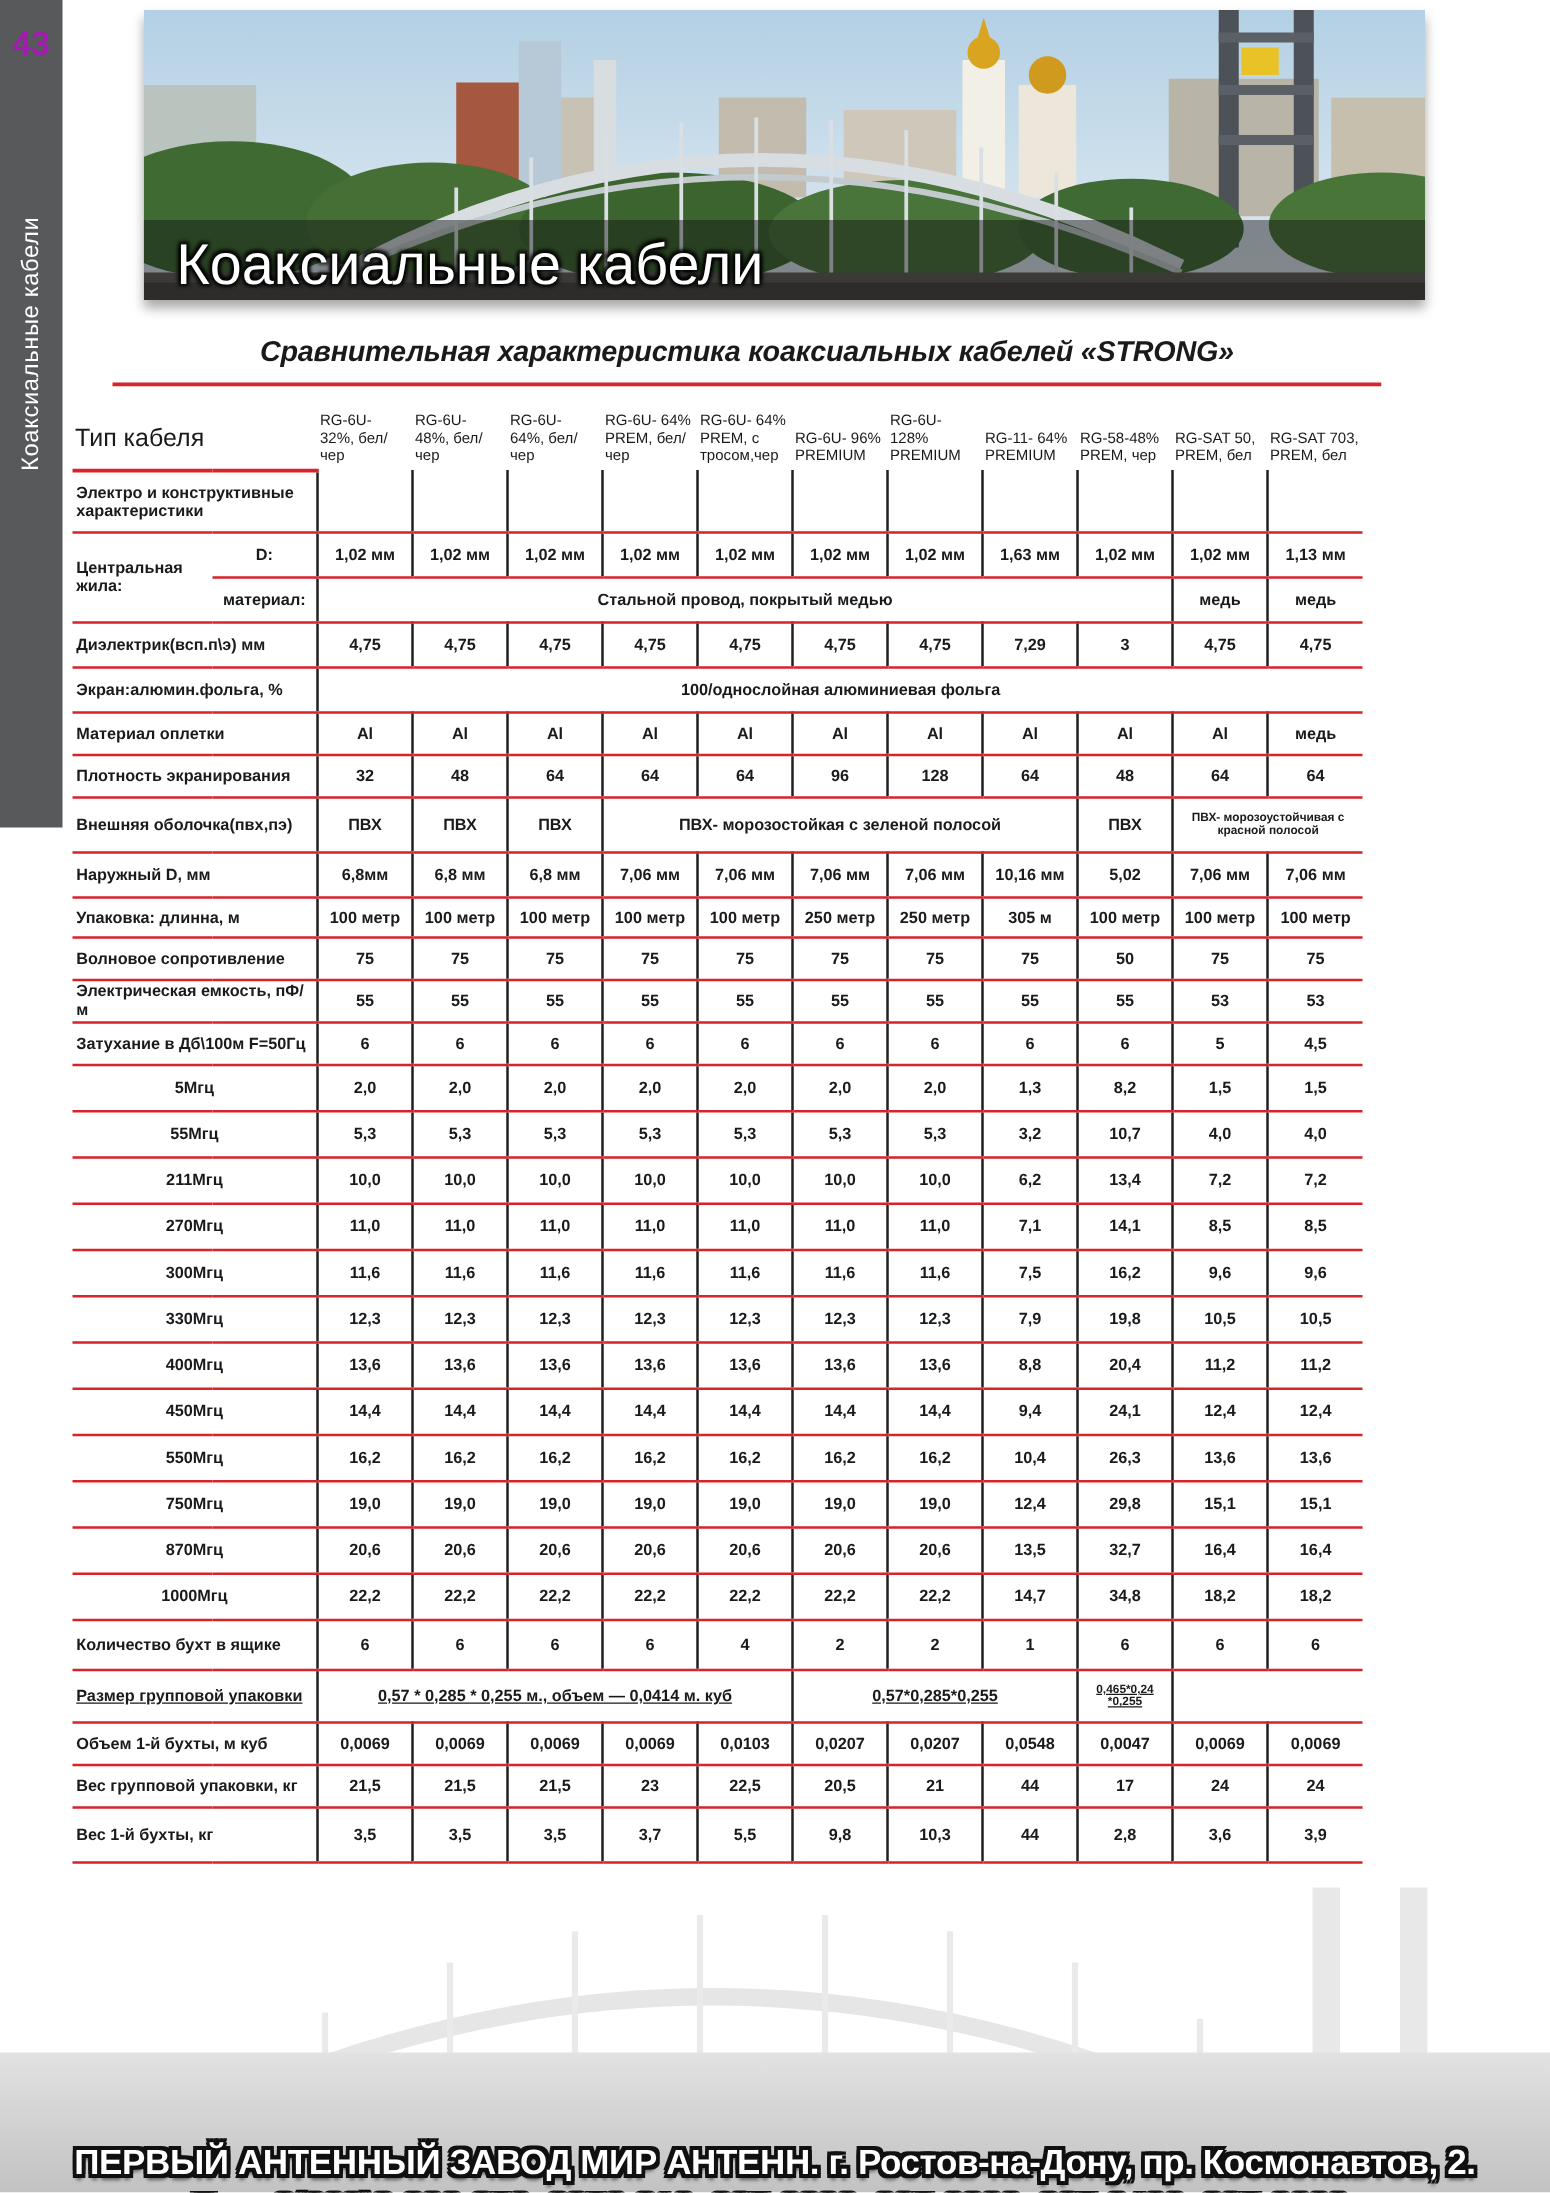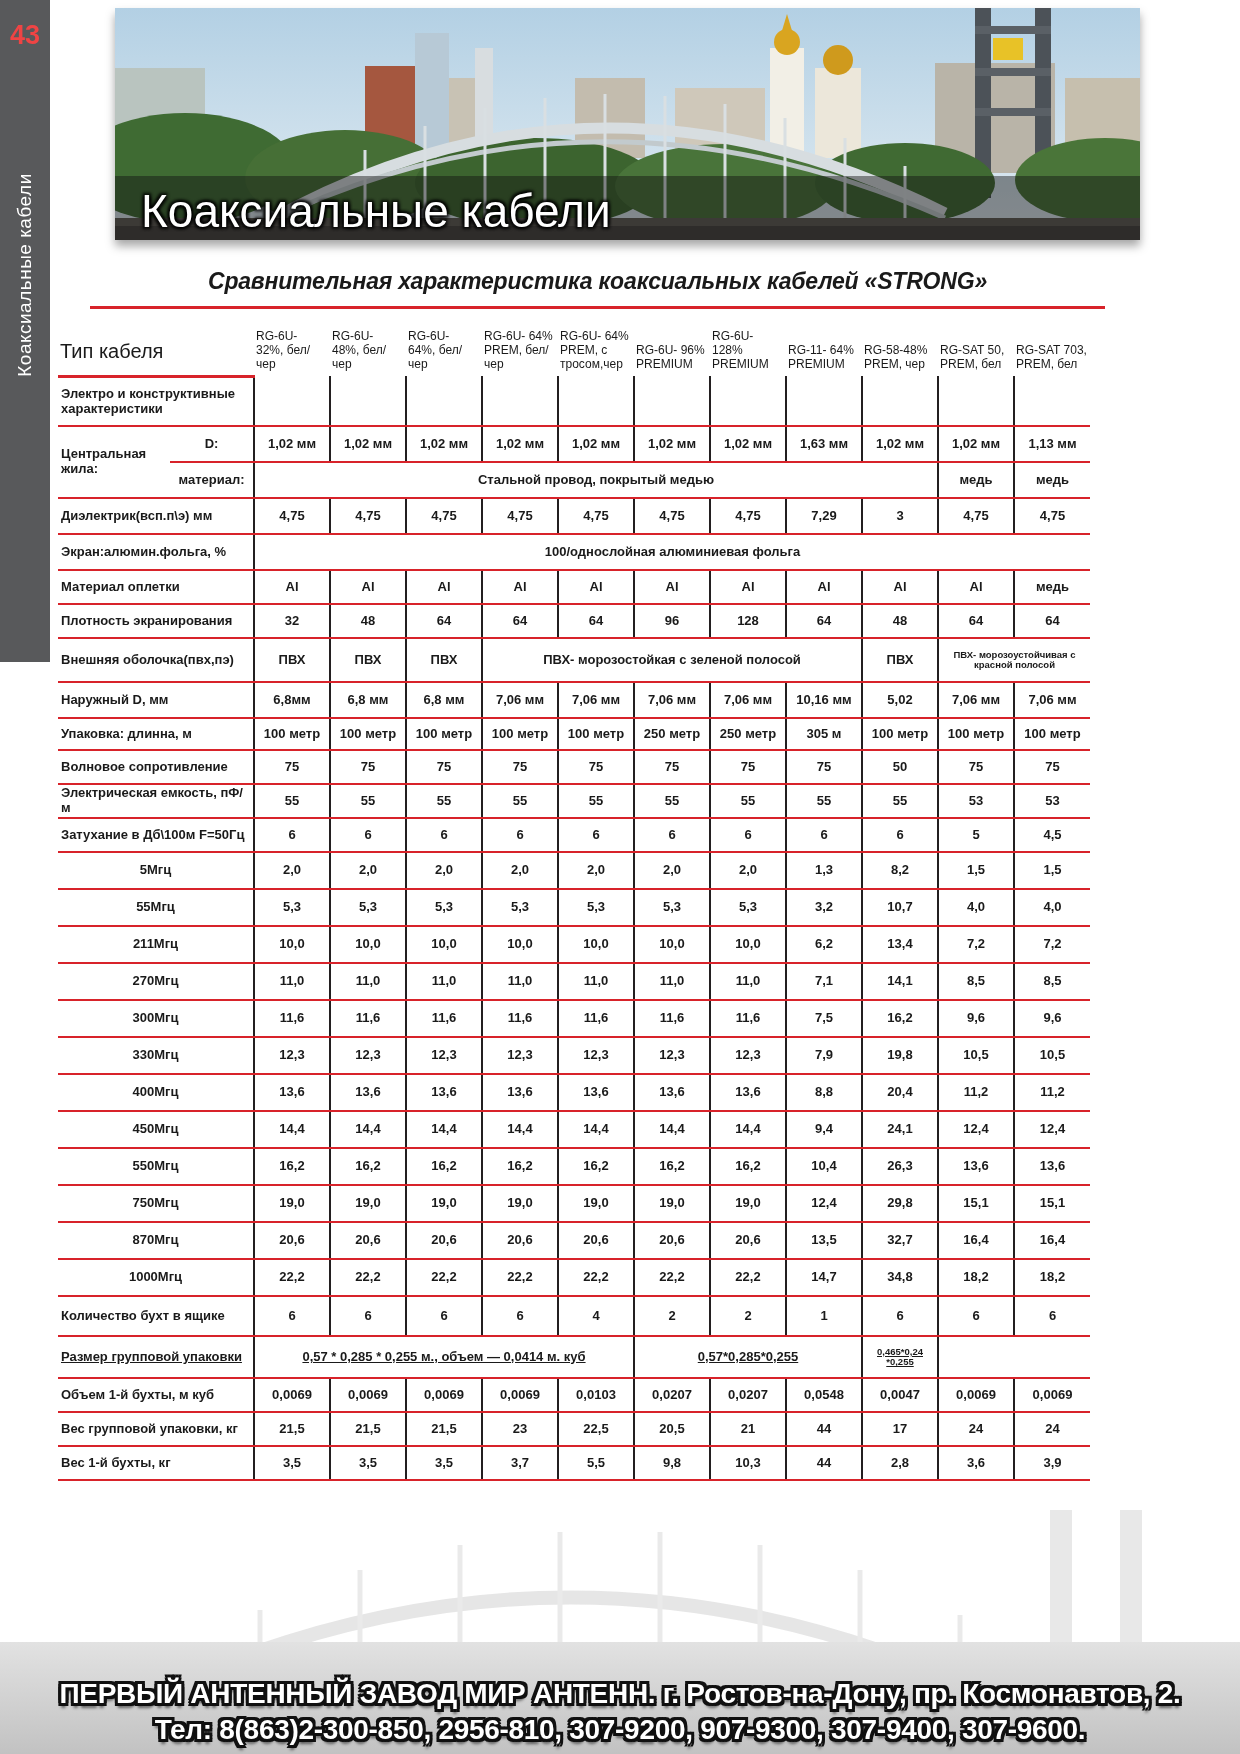--- a/index.html
+++ b/index.html
@@ -4,21 +4,21 @@
 <style>
   :root{ --red:#d8232a; --ink:#1a1a1a; --line:#231f20; }
   html,body{margin:0;padding:0;}
   body{
     width:1240px;height:1754px;position:relative;overflow:hidden;
     background:#ffffff;font-family:"Liberation Sans", sans-serif;color:var(--ink);
   }
   
   .side-strip{position:absolute;left:0;top:0;width:50px;height:662px;background:#58595b;}
   .page-num{position:absolute;left:0;top:20px;width:50px;text-align:center;
-    color:#ef4444;font-size:27px;font-weight:bold;}
+    color:#a21caf;font-size:27px;font-weight:bold;}
   .side-vertical{position:absolute;left:25px;top:275px;transform:translate(-50%,-50%) rotate(-90deg);
     white-space:nowrap;color:#fff;font-size:19px;letter-spacing:.5px;}
   
   .photo{position:absolute;left:115px;top:8px;width:1025px;height:232px;overflow:hidden;
     box-shadow:0 6px 9px rgba(0,0,0,.35);}
   .photo svg{display:block;width:100%;height:100%;}
   .photo-title-band{position:absolute;left:0;bottom:0;width:100%;height:64px;
     background:rgba(18,18,18,.45);}
   .photo-title{position:absolute;left:26px;bottom:2px;color:#fff;font-size:46px;font-weight:400;
     text-shadow:-2px -2px 3px rgba(0,0,0,.85), 2px 2px 3px rgba(0,0,0,.85),
@@ -41,21 +41,21 @@
   td.freq{text-align:center;}
   td.val,td.span,td.small{border-left:2px solid var(--line);}
   td.small{font-size:9.5px;line-height:1.1;padding:0 1px;}
   
   .watermark{position:absolute;left:0;top:1470px;width:1240px;height:284px;opacity:.55;}
   .footer-band{position:absolute;left:0;top:1642px;width:1240px;height:112px;
     background:linear-gradient(#e2e2e2,#c2c2c2);}
   .footer-text{position:absolute;left:0;width:1240px;text-align:center;color:#fff;
     font-weight:bold;letter-spacing:-.3px;
     text-shadow:-3px -3px 0 #101010,3px -3px 0 #101010,-3px 3px 0 #101010,3px 3px 0 #101010,
-      -3px 0 0 #101010,3px 0 0 #101010,0 -3px 0 #101010,0 3px 0 #101010,0 5px 3px rgba(0,0,0,.55);}
+      -3px 0 0 #101010,3px 0 0 #101010,0 -3px 0 #101010,0 3px 0 #101010,0 5px 3px rgba(0,0,0,.55);margin-top:36px;}
   .footer-line1{top:1678px;font-size:28px;}
   .footer-line2{top:1714px;font-size:28px;}
 </style>
 </head>
 <body>
 
 <div class="side-strip"></div>
 <div class="page-num">43</div>
 <div class="side-vertical">Коаксиальные кабели</div>
 
@@ -527,21 +527,21 @@
           <td class="val">21,5</td>
           <td class="val">23</td>
           <td class="val">22,5</td>
           <td class="val">20,5</td>
           <td class="val">21</td>
           <td class="val">44</td>
           <td class="val">17</td>
           <td class="val">24</td>
           <td class="val">24</td>
         </tr>
-        <tr style="height: 34px;">
+        <tr style="height: 44px;">
           <td class="lbl" colspan="2">Вес 1-й бухты, кг</td>
           <td class="val">3,5</td>
           <td class="val">3,5</td>
           <td class="val">3,5</td>
           <td class="val">3,7</td>
           <td class="val">5,5</td>
           <td class="val">9,8</td>
           <td class="val">10,3</td>
           <td class="val">44</td>
           <td class="val">2,8</td>

